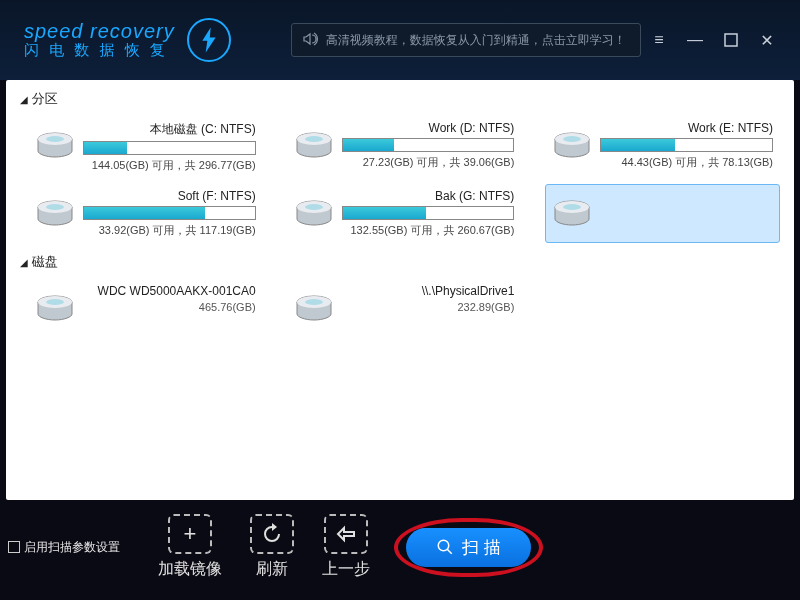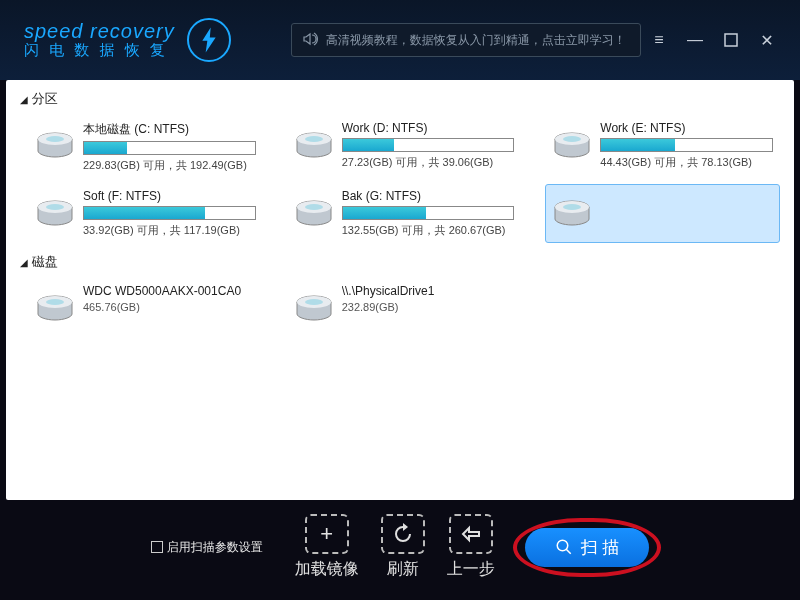--- a/index.html
+++ b/index.html
@@ -15,33 +15,33 @@
 .promo { flex:0 0 350px; margin-left:60px; height:34px; border:1px solid #3a4a5a; border-radius:3px; background:#0f1a2a; display:flex; align-items:center; padding:0 10px; color:#8a98a8; font-size:12px; gap:8px; }
 .winbtns { margin-left:auto; display:flex; gap:18px; color:#c8d0da; }
 .winbtns span { cursor:pointer; font-size:16px; display:inline-flex; width:18px; height:18px; align-items:center; justify-content:center; }
 
 
 .panel { margin:0 6px; background:#fff; height:420px; border-radius:2px; overflow:auto; padding:10px 14px; }
 .sect { margin-bottom:10px; }
 .sect-hd { font-size:13px; color:#222; display:flex; align-items:center; gap:4px; margin-bottom:8px; cursor:pointer; }
 .caret { font-size:10px; }
 .grid { display:grid; grid-template-columns:repeat(3,1fr); gap:6px 24px; padding-left:8px; }
-.drive { display:flex; gap:8px; padding:4px 6px; border:1px solid transparent; border-radius:3px; cursor:pointer; }
+.drive { display:flex; gap:8px; padding:4px 6px; border:1px solid transparent; border-radius:3px; cursor:pointer;text-align:right; }
 .drive.selected { background:#cde8ff; border-color:#6bb8f5; }
 .drive-icon { flex:0 0 40px; height:40px; margin-top:4px; }
 .drive-icon svg { width:40px; height:40px; }
 .drive-info { flex:1; min-width:0; }
 .drive-name { font-size:12px; color:#222; margin-bottom:3px; white-space:nowrap; overflow:hidden; text-overflow:ellipsis; }
 .bar { height:14px; border:1px solid #888; background:#fff; margin-bottom:3px; position:relative; }
 .bar-fill { height:100%; background:linear-gradient(180deg,#3bc9db 0%,#1aa8d0 100%); }
 .drive-stat { font-size:11px; color:#444; }
 .disk-stat { font-size:11px; color:#555; margin-top:2px; }
 
 
-.ftr { height:94px; display:flex; align-items:center; padding:0 8px; justify-content:center; gap:22px; }
+.ftr { height:94px; display:flex; align-items:center; padding:0 8px; justify-content:flex-start; gap:28px; }
 .chk { display:flex; align-items:center; gap:4px; color:#e8e8e8; font-size:12px; margin-right:10px; }
 .chk-box { width:12px; height:12px; border:1px solid #ccc; }
 .ftr-btn { display:flex; flex-direction:column; align-items:center; gap:5px; cursor:pointer; }
 .ftr-icn { width:44px; height:40px; border:2px dashed #bbb; border-radius:6px; display:flex; align-items:center; justify-content:center; color:#e0e0e0; font-size:22px; }
 .ftr-lbl { color:#e0e0e0; font-size:16px; }
 .scan-wrap { position:relative; margin-left:8px; }
 .scan-ring { position:absolute; inset:-10px -12px; border:4px solid #cc1020; border-radius:50%/55%; pointer-events:none; }
 .scan-btn { background:linear-gradient(180deg,#1890ff 0%,#0a70e0 100%); color:#fff; border:none; border-radius:20px; padding:8px 30px; font-size:17px; display:flex; align-items:center; gap:8px; cursor:pointer; }
 .scan-btn svg { width:18px; height:18px; }
 </style>
@@ -92,21 +92,21 @@
               <ellipse cx="20" cy="14" rx="17" ry="6" fill="#d8dde2" stroke="#888"></ellipse>
               <path d="M3 14v12c0 3 8 6 17 6s17-3 17-6V14" fill="#c0c8d0" stroke="#888"></path>
               <ellipse cx="20" cy="14" rx="17" ry="6" fill="#e8ecf0"></ellipse>
               <ellipse cx="20" cy="14" rx="9" ry="3" fill="#b0dce8"></ellipse>
             </svg></div>
           <div class="drive-info">
             <div class="drive-name">本地磁盘 (C: NTFS)</div>
             <div class="bar">
               <div class="bar-fill" style="width:25%"></div>
             </div>
-            <div class="drive-stat">229.83(GB) 可用，共 192.49(GB)</div>
+            <div class="drive-stat">144.05(GB) 可用，共 296.77(GB)</div>
           </div>
         </div>
         <div class="drive">
           <div class="drive-icon"><svg viewBox="0 0 40 40">
               <ellipse cx="20" cy="14" rx="17" ry="6" fill="#d8dde2" stroke="#888"></ellipse>
               <path d="M3 14v12c0 3 8 6 17 6s17-3 17-6V14" fill="#c0c8d0" stroke="#888"></path>
               <ellipse cx="20" cy="14" rx="17" ry="6" fill="#e8ecf0"></ellipse>
               <ellipse cx="20" cy="14" rx="9" ry="3" fill="#b0dce8"></ellipse>
             </svg></div>
           <div class="drive-info">

